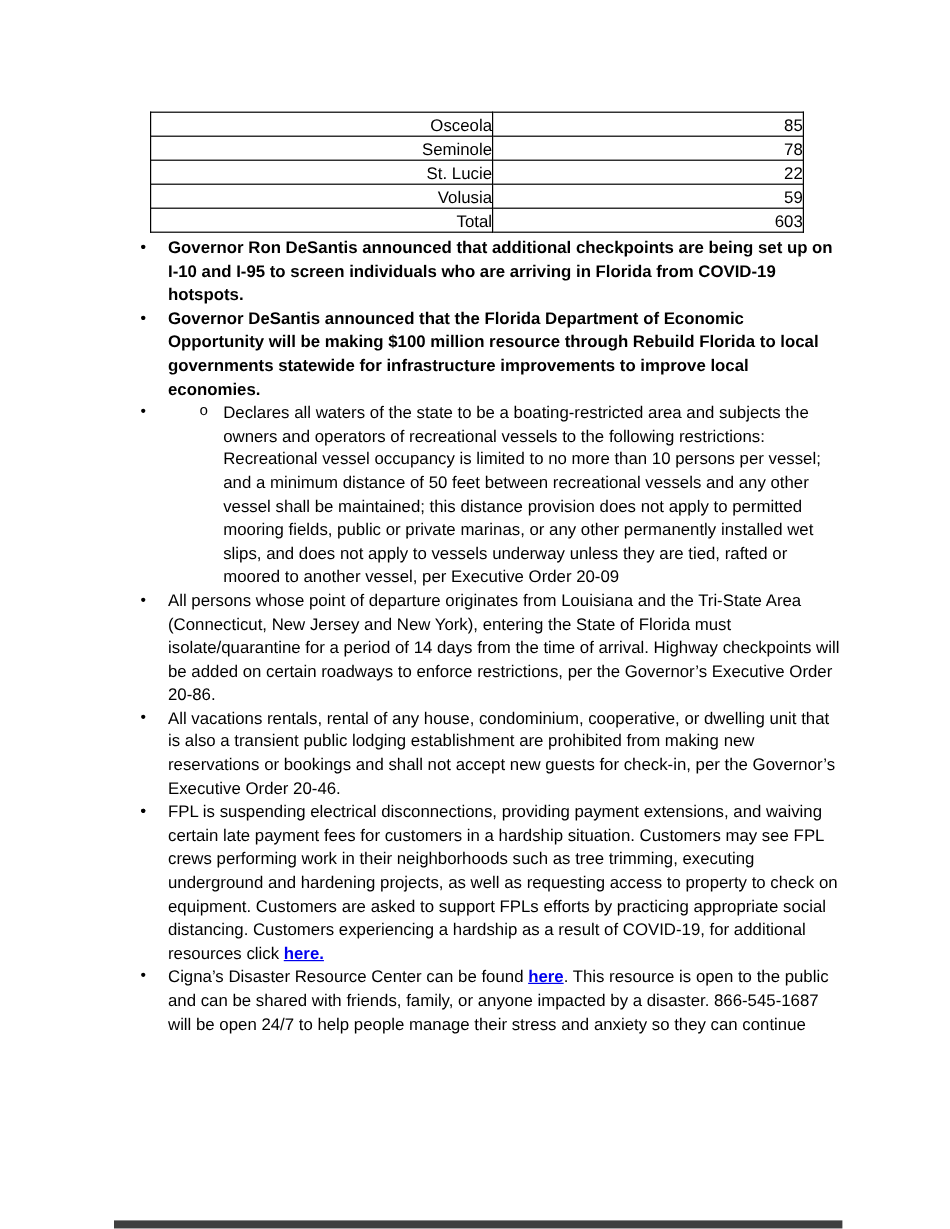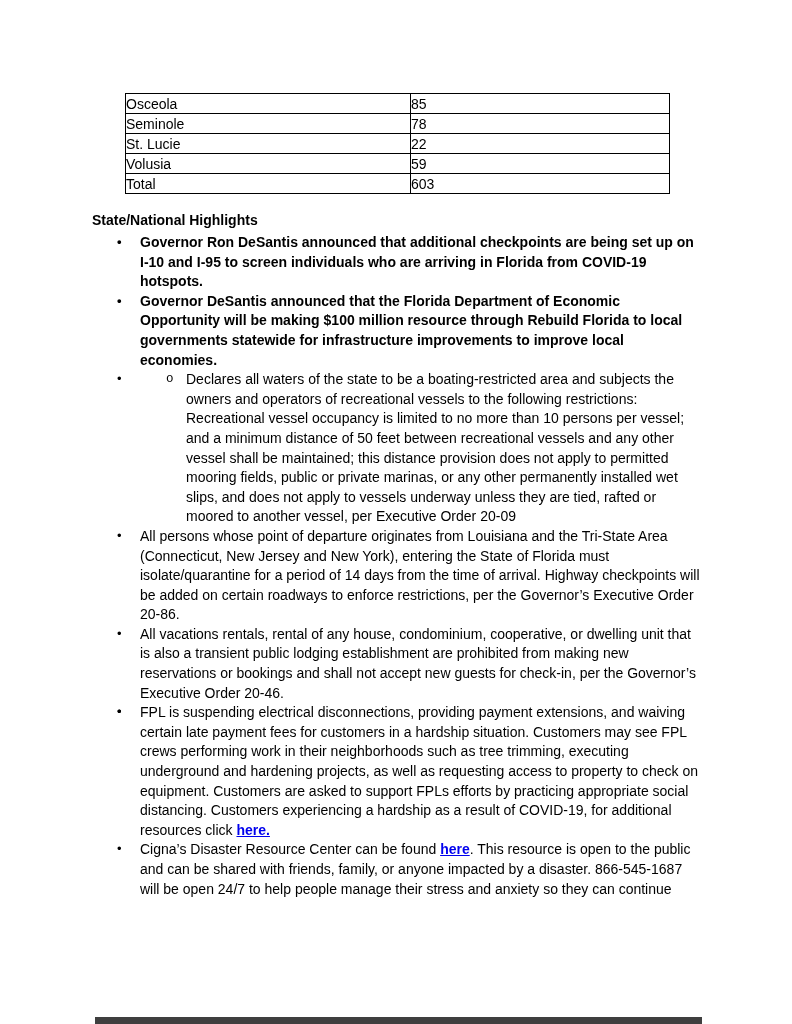--- a/index.html
+++ b/index.html
@@ -15,21 +15,21 @@
   }
   table.county-table {
     width:545px;
     margin-left:33px;
     border-collapse:collapse;
     table-layout:fixed;
   }
   table.county-table td {
     border:1px solid #000;
     height:20px;
-    text-align:left;
+    text-align:right;
     vertical-align:middle;
     font-size:14px;
     line-height:18px;
     padding:0;
   }
   table.county-table td.c-name { width:285px; }
   .hl-heading {
     margin-top:17px;
     font-size:14px;
     font-weight:bold;
@@ -91,21 +91,20 @@
         <td class="c-name">Volusia</td>
         <td class="c-val">59</td>
       </tr>
       <tr>
         <td class="c-name">Total</td>
         <td class="c-val">603</td>
       </tr>
     </tbody>
   </table>
 
-  <h2 class="hl-heading">State/National Highlights</h2>
 
   <ul class="bullets">
 
     <li class="lvl1 bold">
       <span class="marker">•</span>
       <span class="btext">Governor Ron DeSantis announced that additional checkpoints are being set up on I-10 and I-95 to screen individuals who are arriving in Florida from COVID-19 hotspots.</span>
     </li>
 
     <li class="lvl1 bold">
       <span class="marker">•</span>

